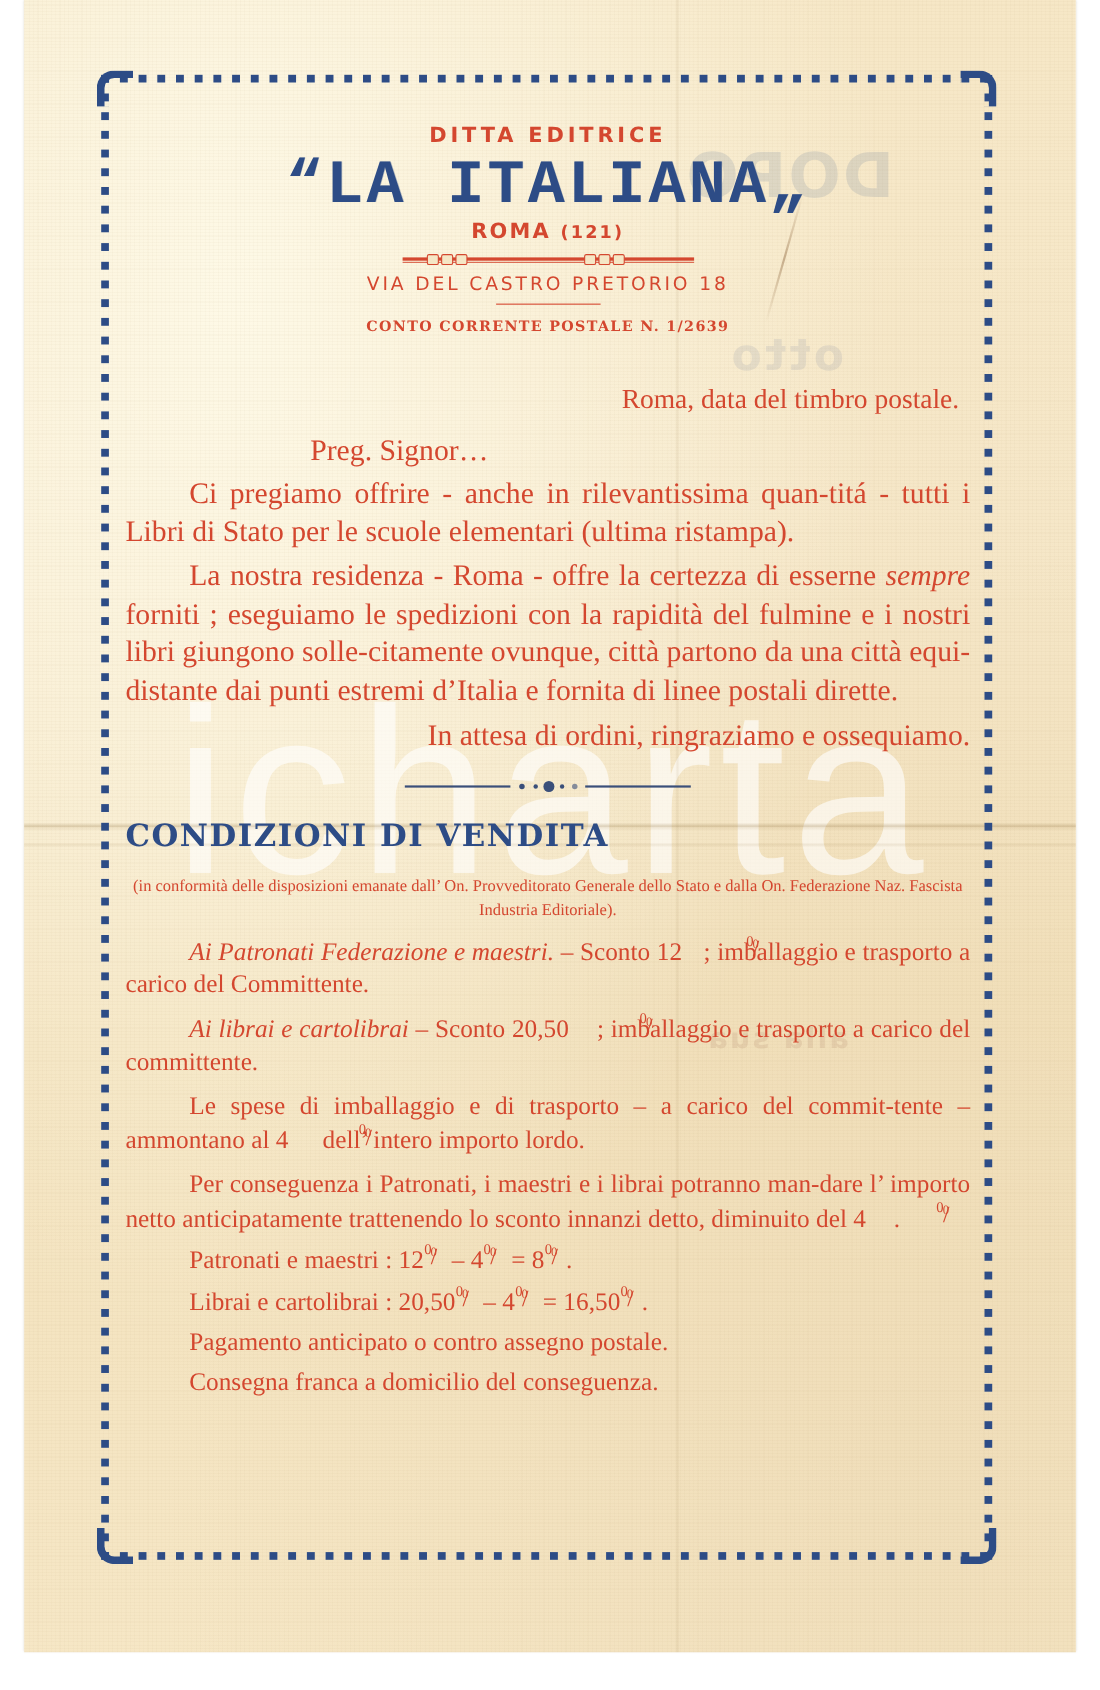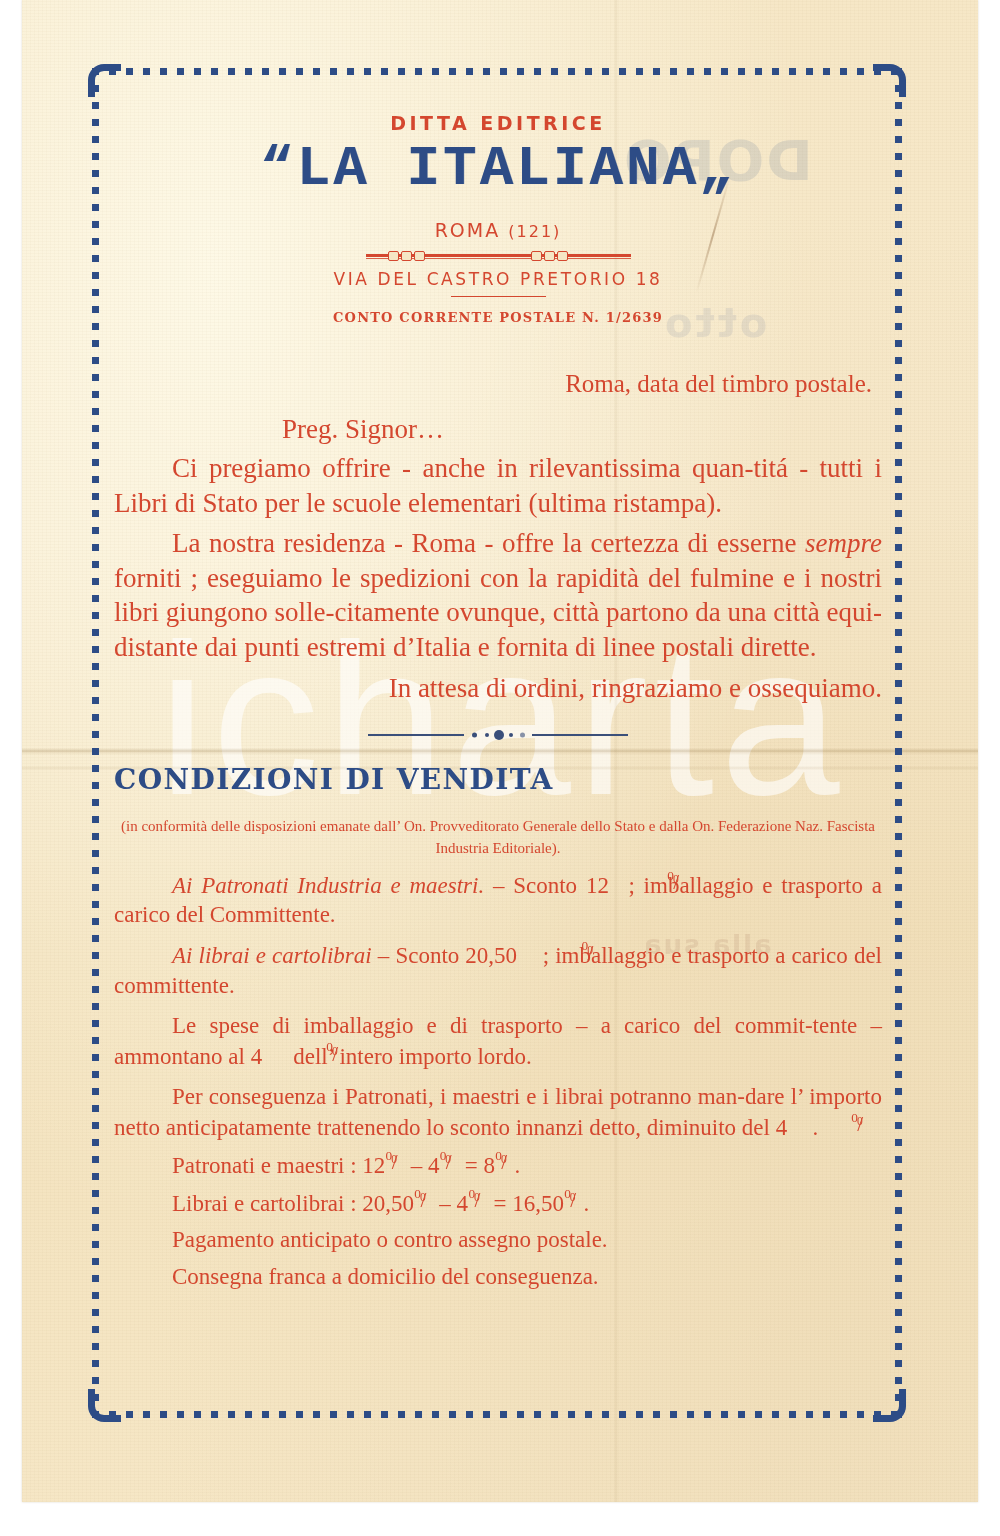--- a/index.html
+++ b/index.html
@@ -170,24 +170,24 @@
     font-weight: 700;
     letter-spacing: 3px;
     color: #2d4c86;
     margin-top: 6px;
     line-height: 1.05;
     text-shadow: 0.5px 0 0 rgba(45,76,134,0.35);
   }
   #company-city {
     font-family: "DejaVu Sans", sans-serif;
     font-size: 19px;
-    font-weight: 400;
+    font-weight: 700;
     letter-spacing: 2px;
     color: #d4472f;
-    margin-top: 20px;
+    margin-top: 0;
   }
   #company-city .paren { font-size: 16px; }
 
   
   #orn-rule {
     position: relative;
     width: 265px;
     height: 11px;
     margin: 9px auto 0 auto;
   }
@@ -421,21 +421,21 @@
       <div class="dot" style="left:126px;width:10px;height:10px;"></div>
       <div class="dot" style="left:141px;width:4px;height:4px;"></div>
       <div class="dot" style="left:152px;width:5px;height:5px;opacity:.6;"></div>
     </div>
 
     <div id="conditions-section">
       <div id="conditions-title">CONDIZIONI DI VENDITA</div>
       <div id="conditions-note">(in conformità delle disposizioni emanate dall’ On. Provveditorato Generale dello Stato e dalla On. Federazione Naz. Fascista Industria Editoriale).</div>
 
       <div class="cond-para">
-        <em>Ai Patronati Industria e maestri.</em><span> – Sconto 12</span><span class="pct"><span class="o1">0</span><span class="sl">/</span><span class="o2">0</span></span><span>; imballaggio e trasporto a carico del Committente.</span>
+        <em>Ai Patronati Federazione e maestri.</em><span> – Sconto 12</span><span class="pct"><span class="o1">0</span><span class="sl">/</span><span class="o2">0</span></span><span>; imballaggio e trasporto a carico del Committente.</span>
       </div>
 
       <div class="cond-para">
         <em>Ai librai e cartolibrai</em><span> – Sconto 20,50 </span><span class="pct"><span class="o1">0</span><span class="sl">/</span><span class="o2">0</span></span><span>; imballaggio e trasporto a carico del committente.</span>
       </div>
 
       <div class="cond-para">
         <span>Le spese di imballaggio e di trasporto – a carico del commit-tente – ammontano al 4 </span><span class="pct"><span class="o1">0</span><span class="sl">/</span><span class="o2">0</span></span><span> dell’ intero importo lordo.</span>
       </div>
 

